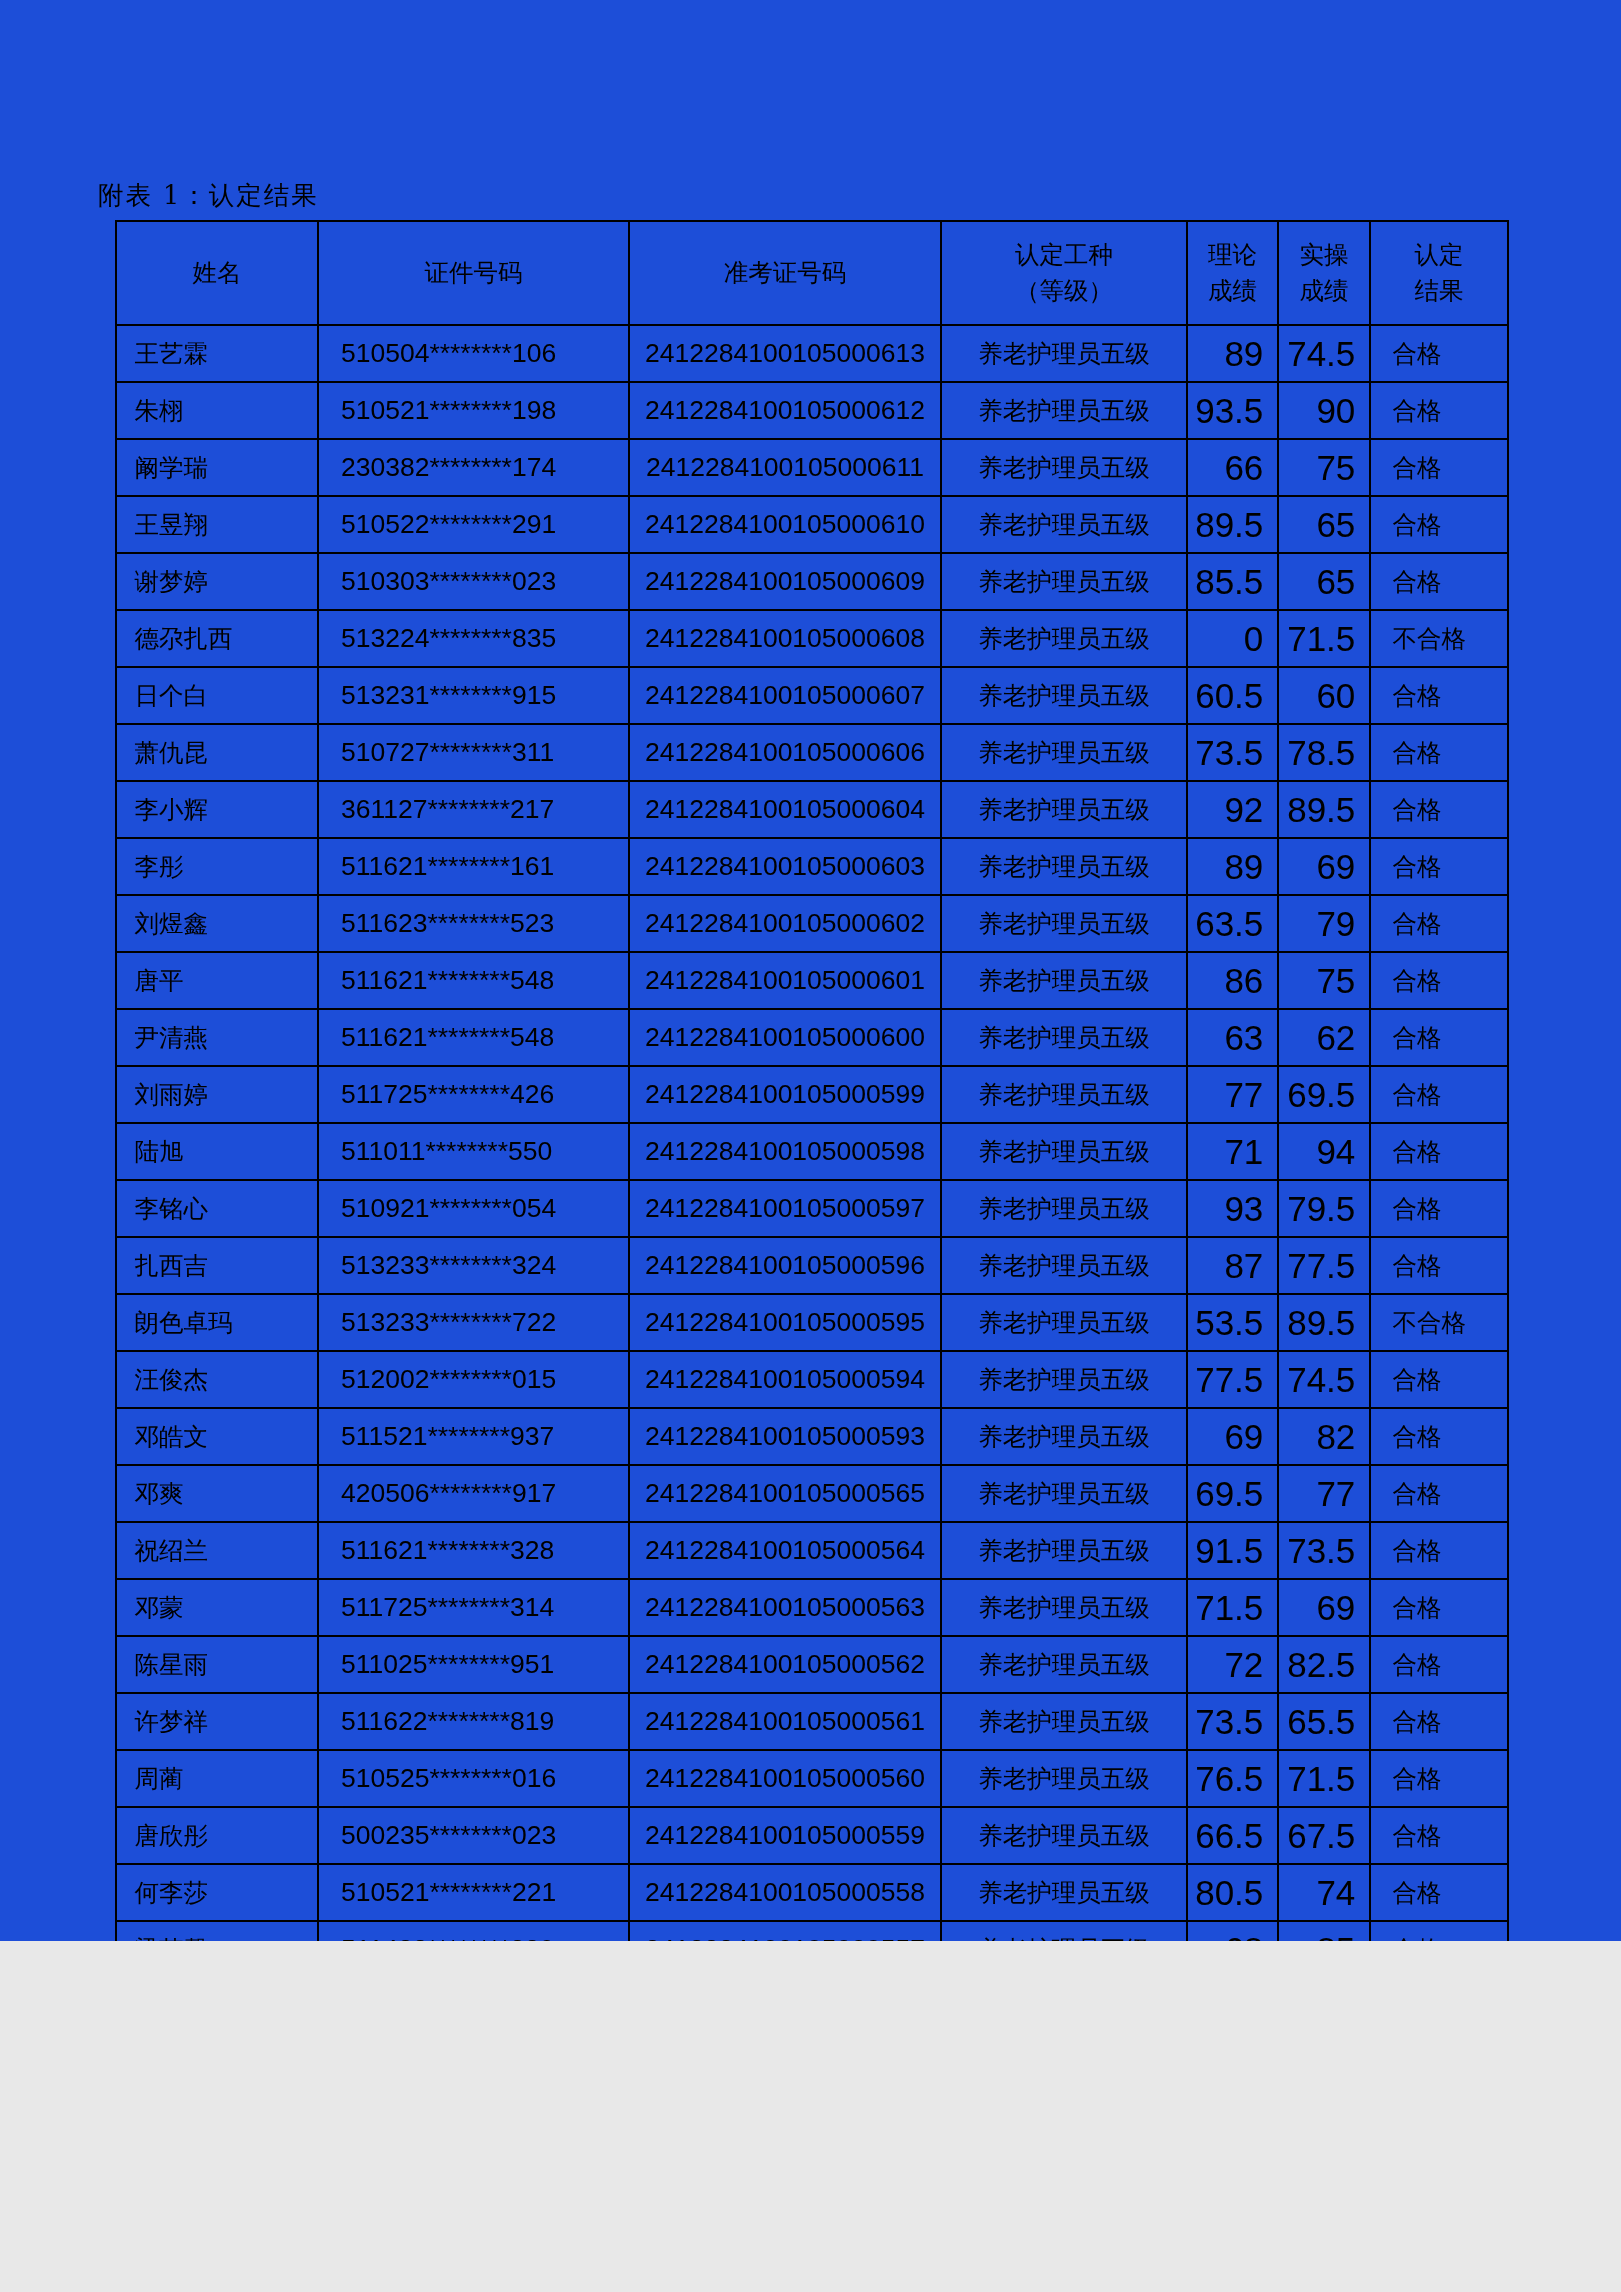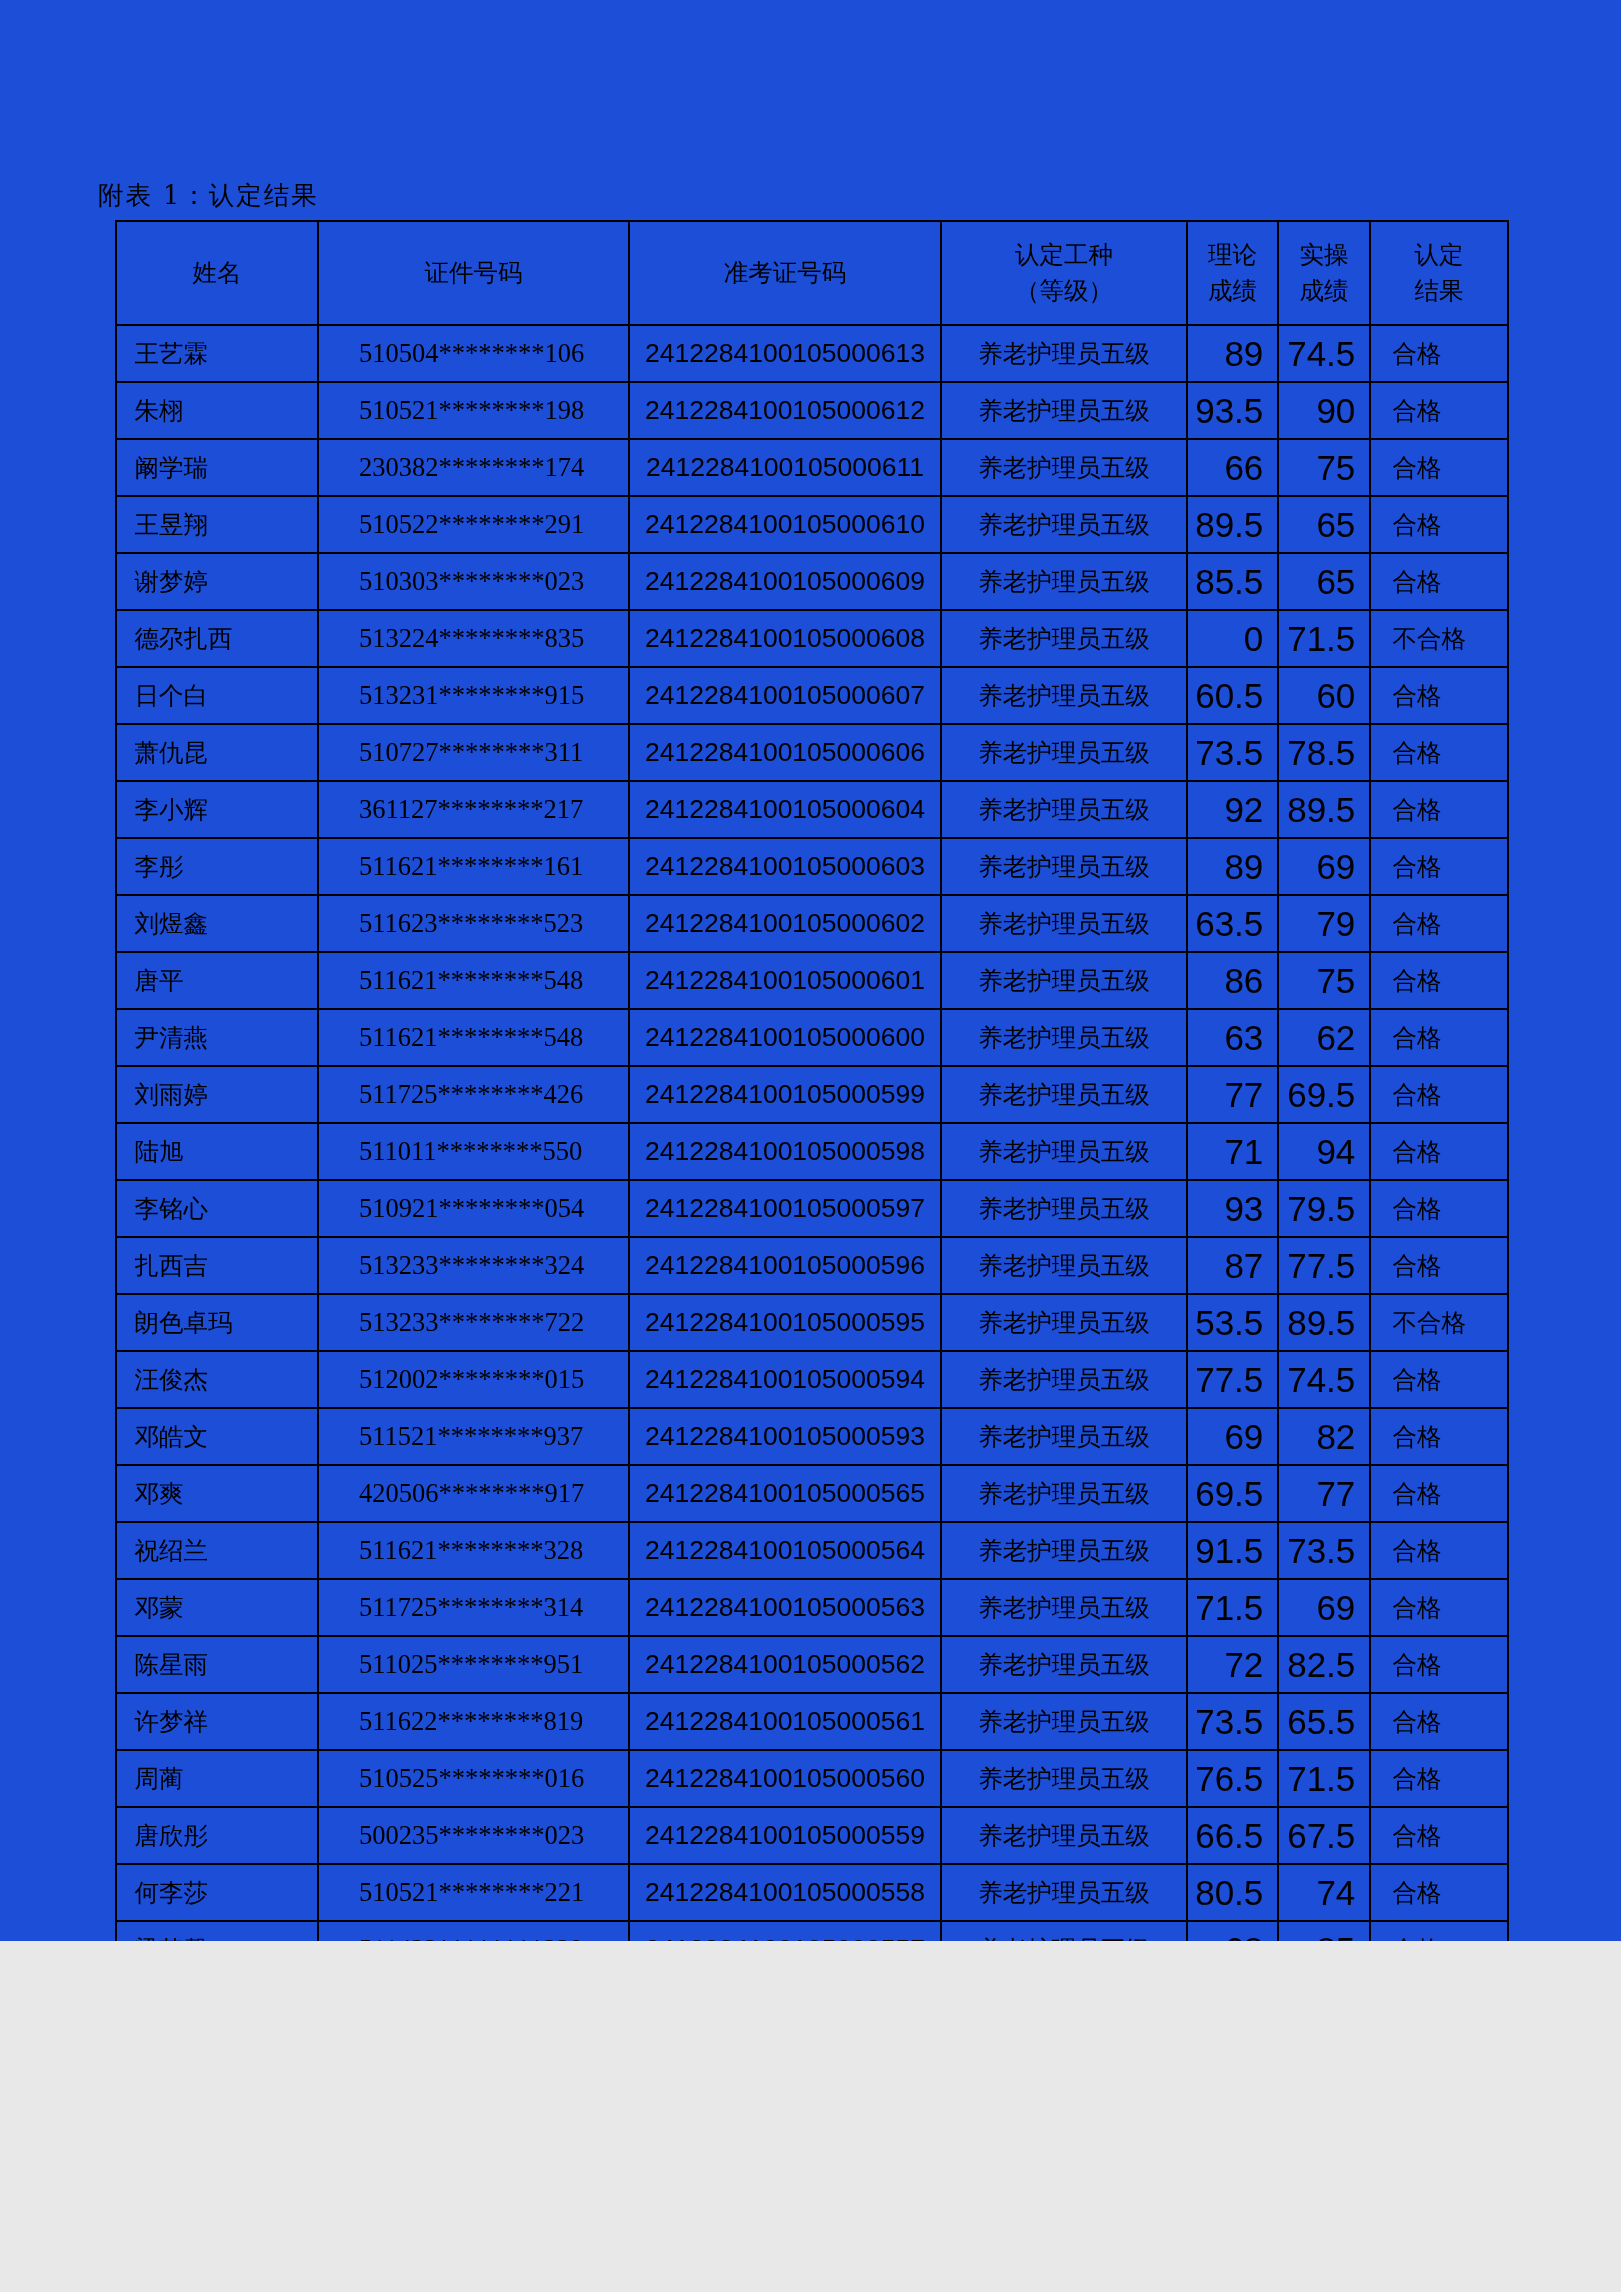--- a/index.html
+++ b/index.html
@@ -36,21 +36,21 @@
     font-size:24.5px;
     text-align:center;
     vertical-align:middle;
     line-height:1.45;
   }
   table.results td{
     height:53px;
     vertical-align:middle;
   }
   .c-name{ text-align:left; padding-left:17.6px; font-size:24.5px; }
-  .c-id{   font-family:Liberation Serif, serif; text-align:left; padding-left:40px; font-size:26.5px; }
+  .c-id{   font-family:Liberation Sans, sans-serif; text-align:left; padding-left:22px; font-size:26.5px; }
   .c-adm{  font-family:"Liberation Sans", sans-serif; text-align:center; font-size:26.5px; }
   .c-occ{  text-align:center; font-size:24.5px; }
   .c-num{  font-family:"Liberation Sans", sans-serif; text-align:right; padding-right:13.7px; font-size:35px; }
   .c-result{ text-align:left; padding-left:21.6px; font-size:24.5px; }
   .page-footer{
     position:absolute;
     left:0;right:0;
     top:2094px;
     text-align:center;
     font-size:18.6px;

